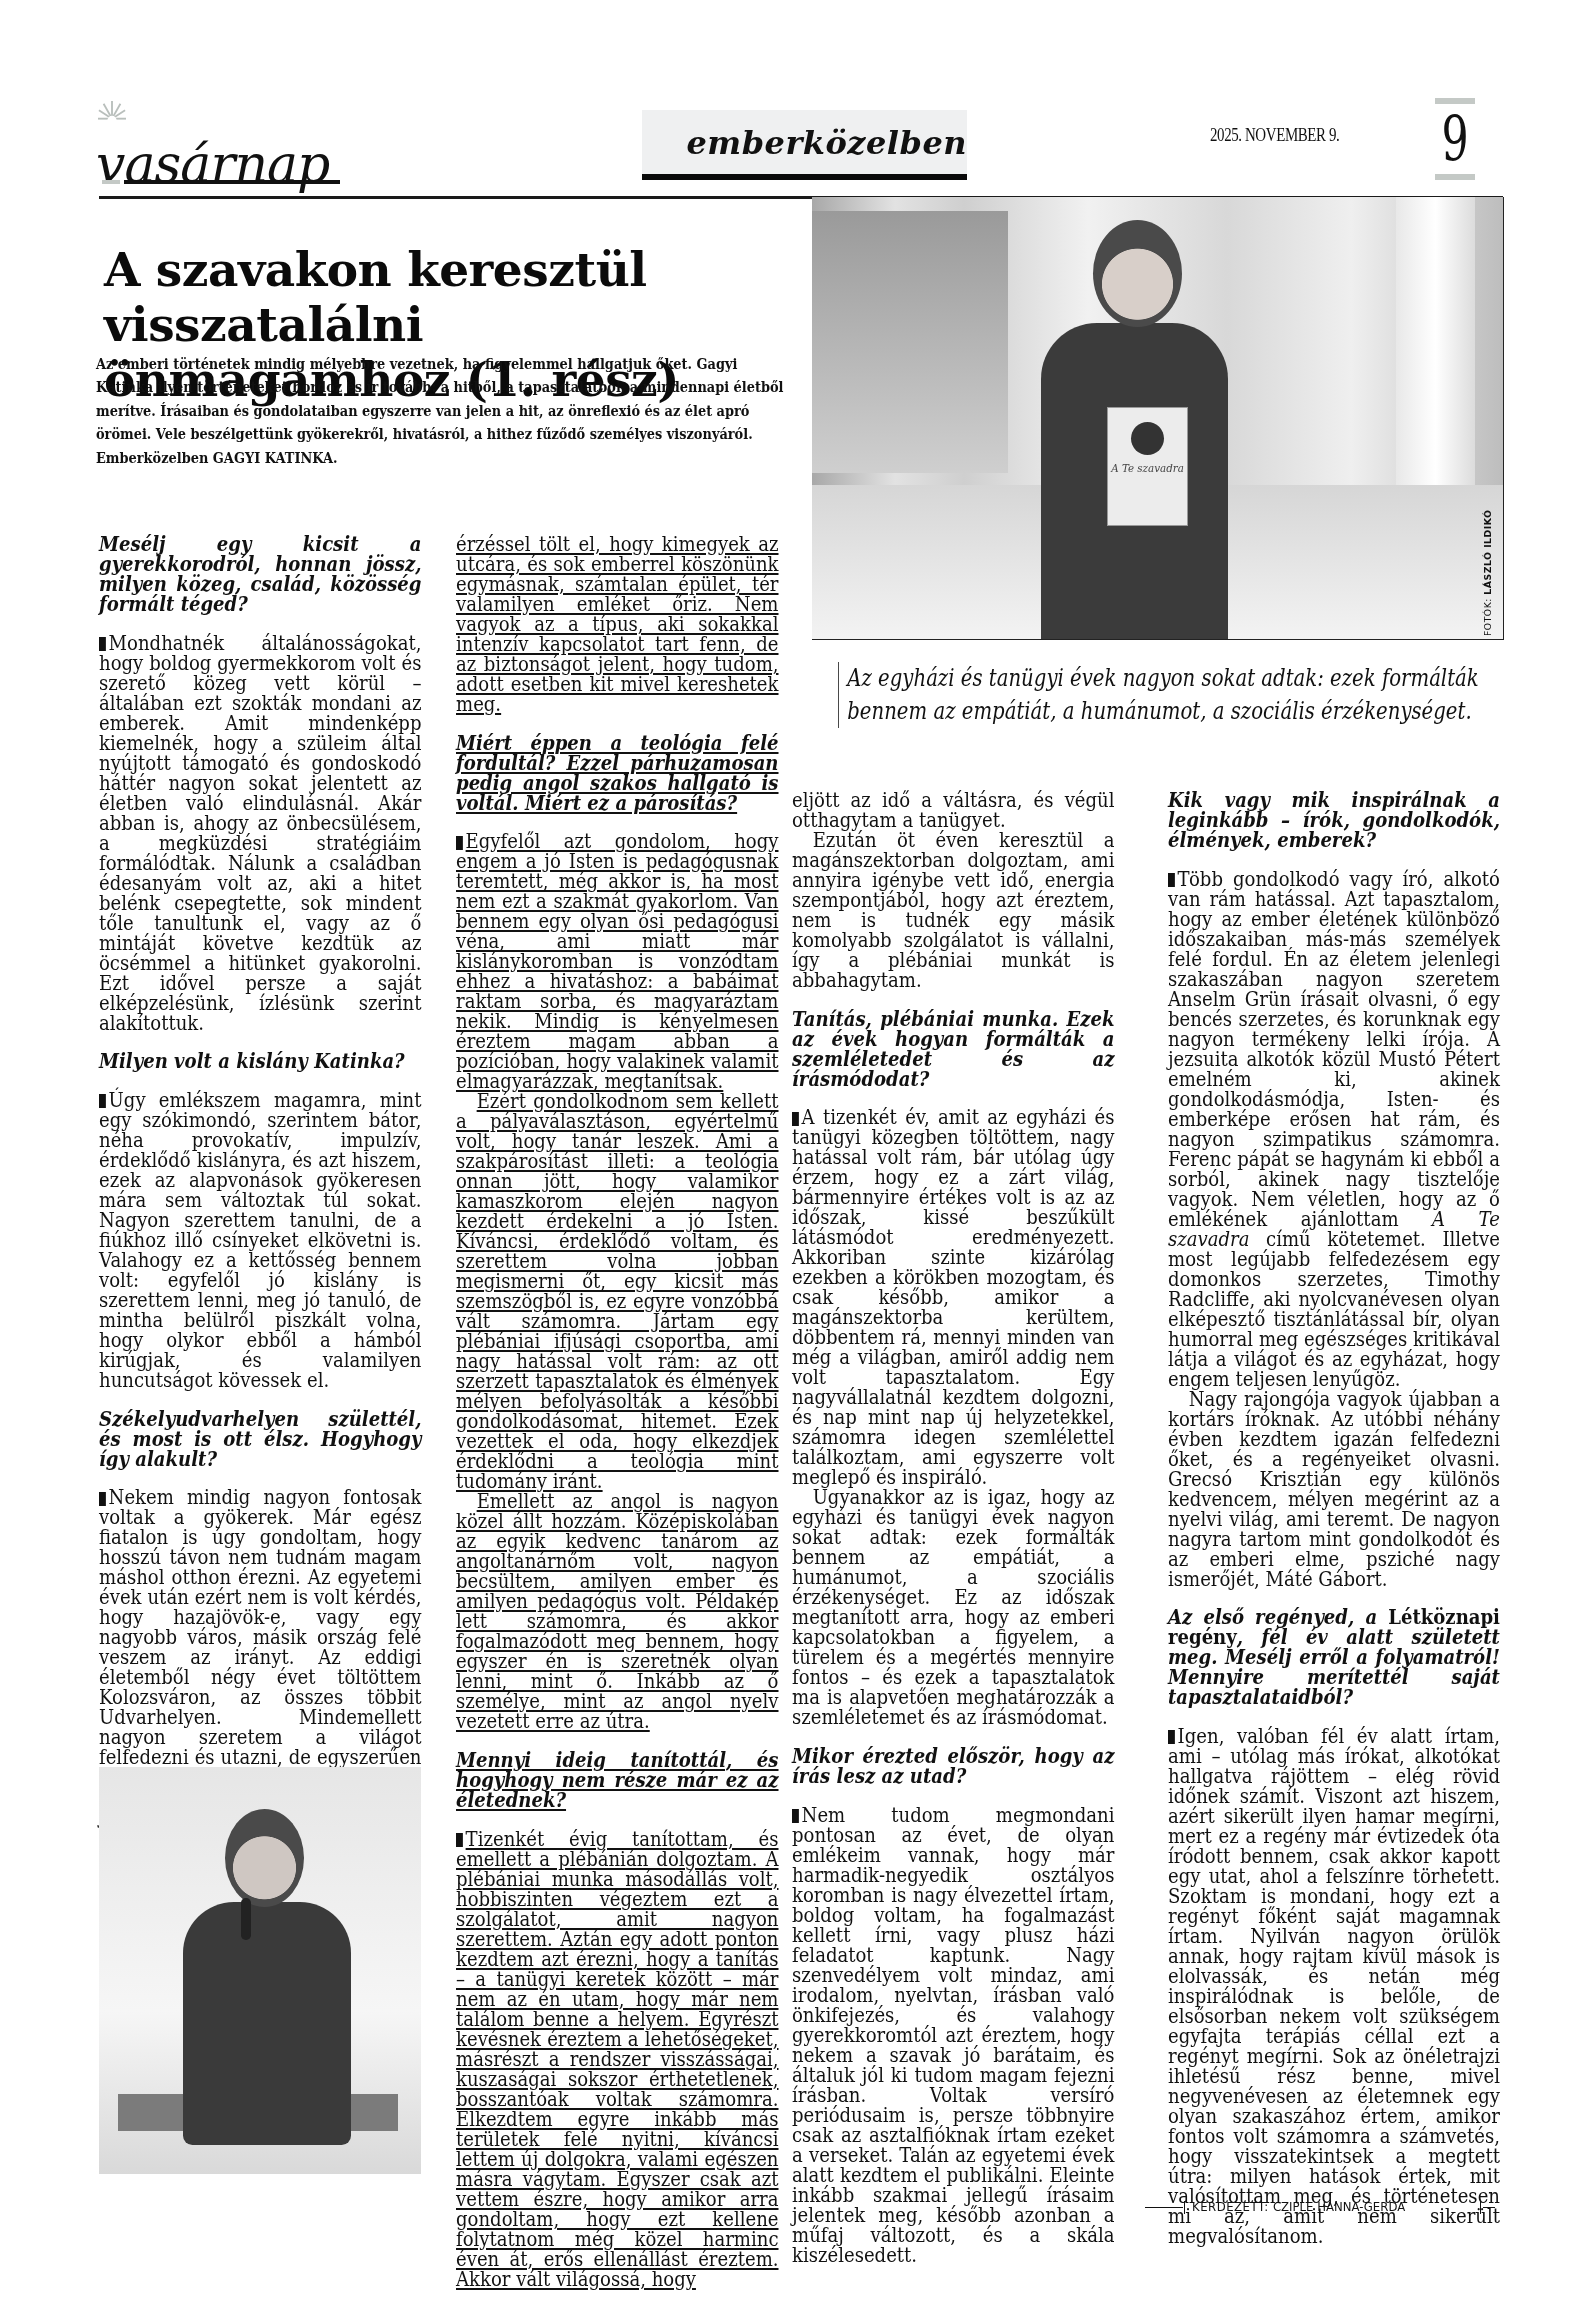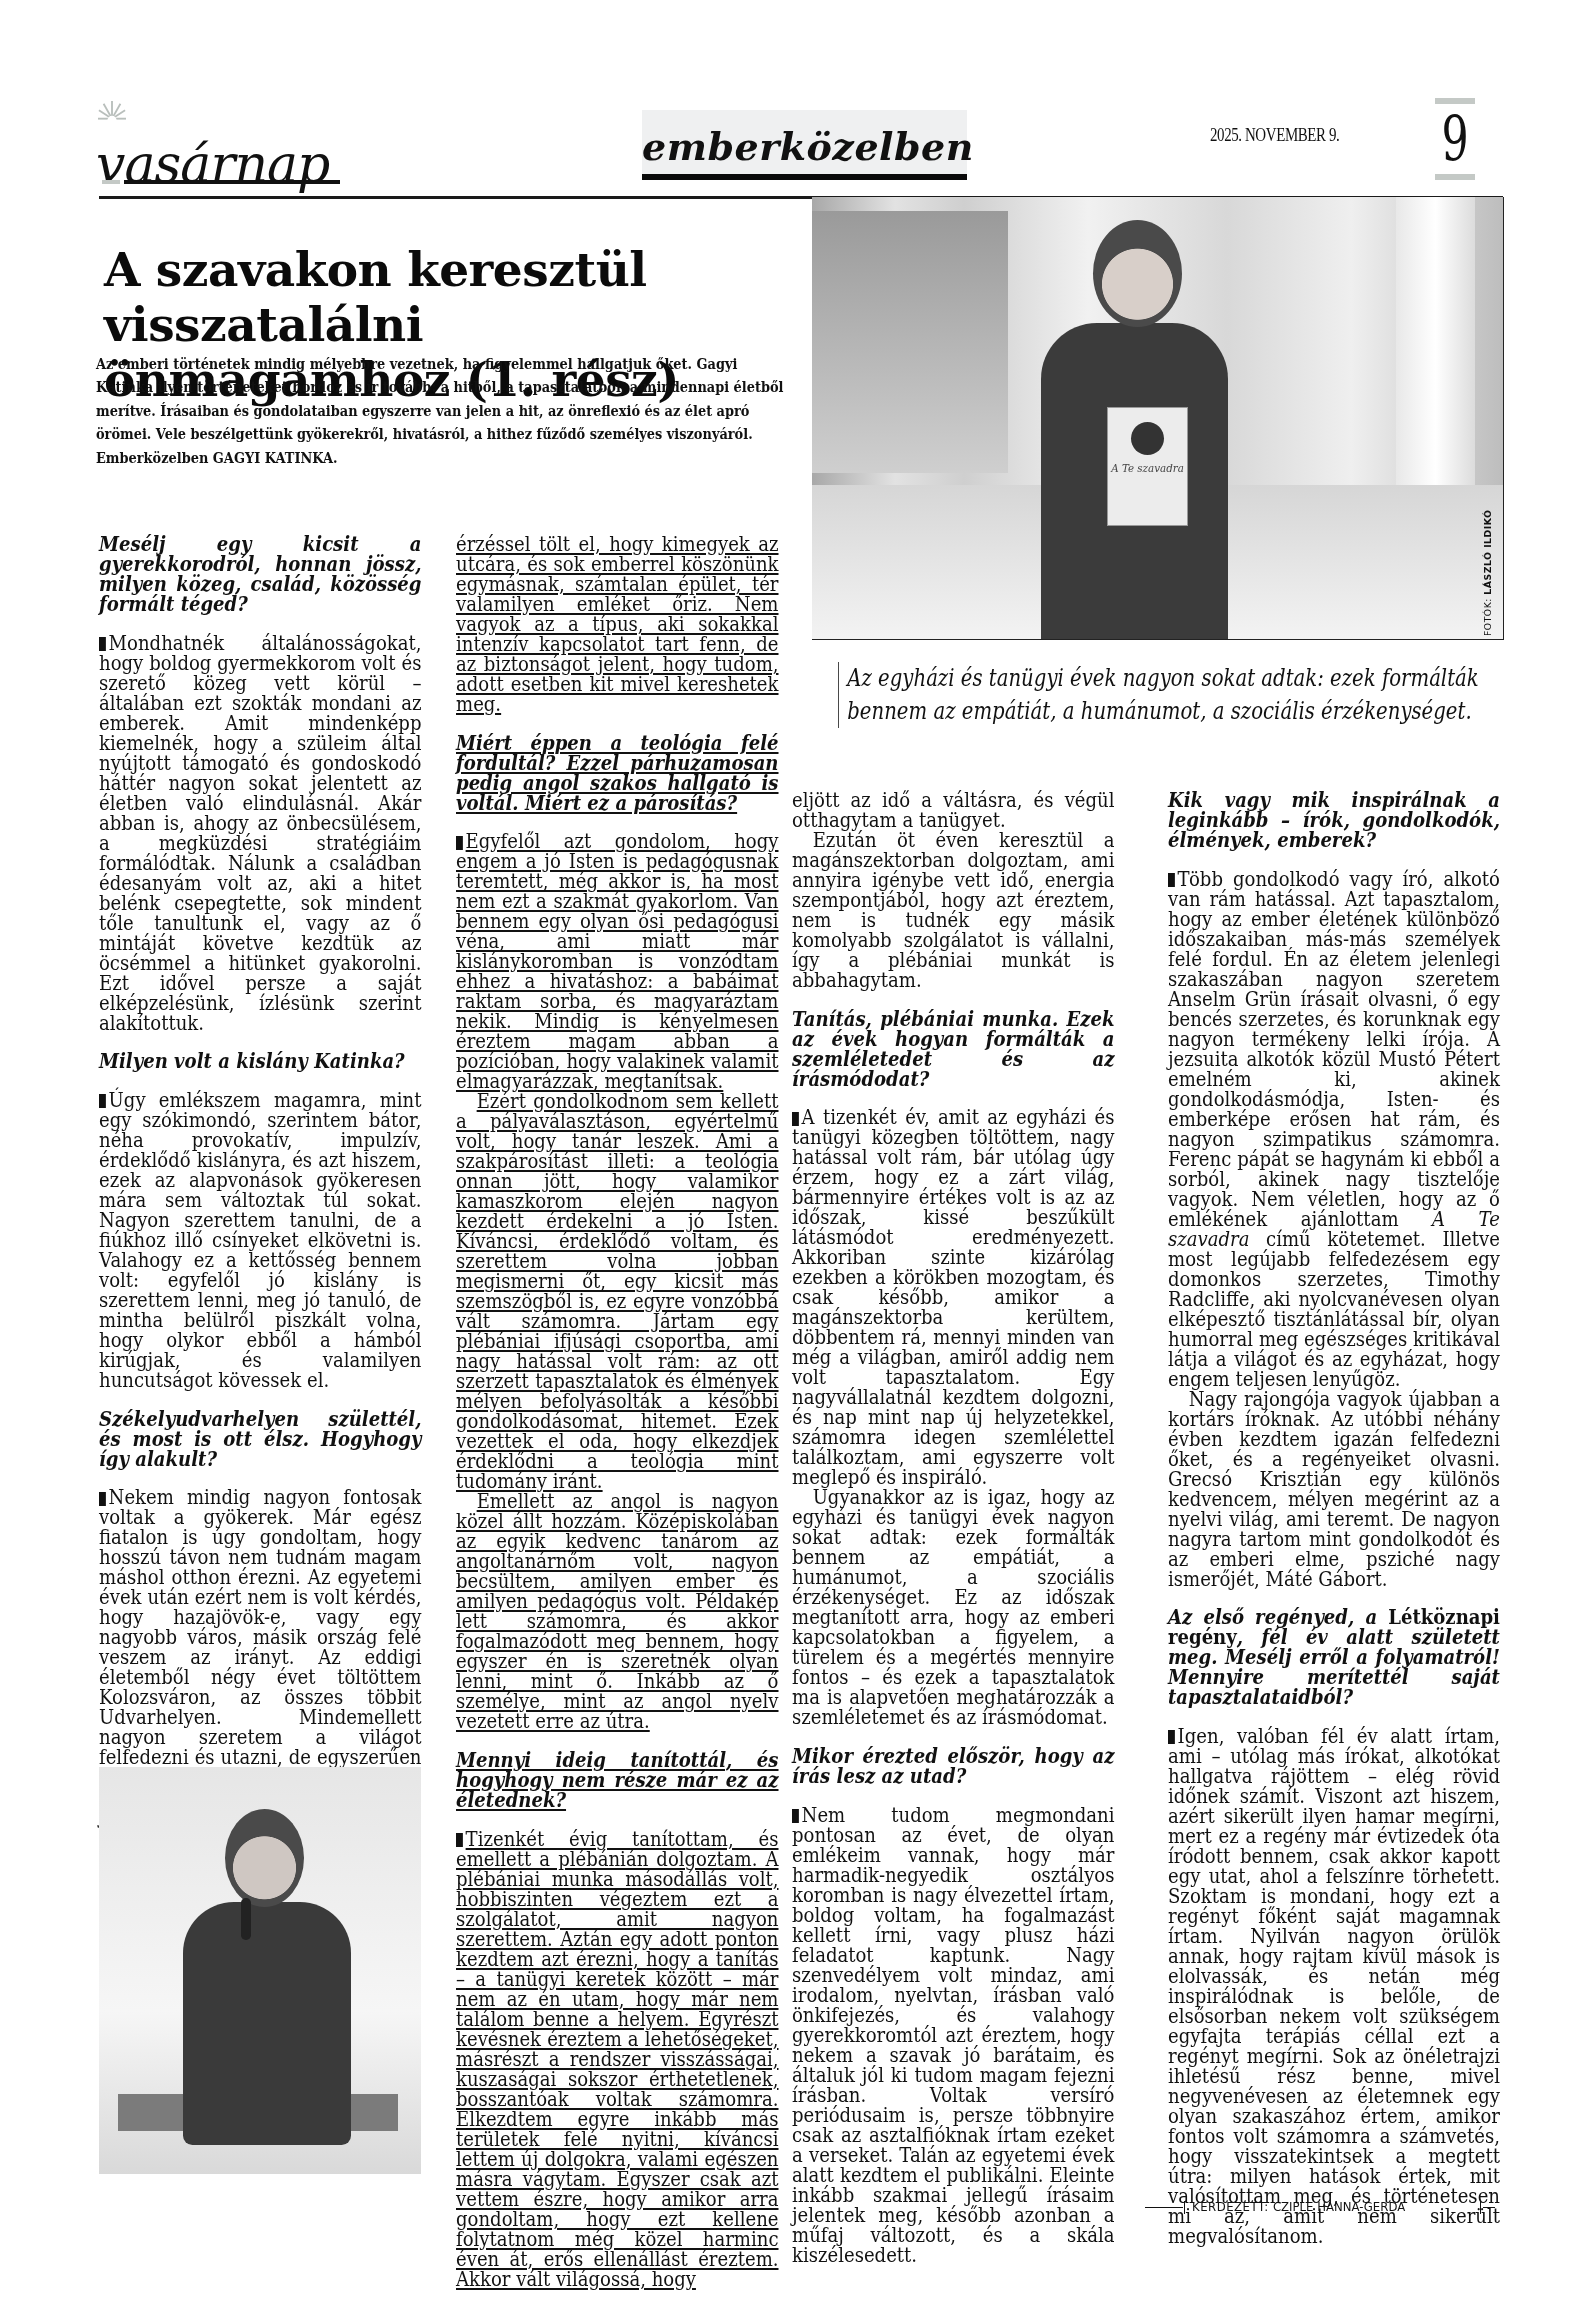--- a/index.html
+++ b/index.html
@@ -7,21 +7,21 @@
 
   
   .masthead { position: absolute; left: 0; top: 0; width: 1595px; height: 206px; }
   .logo { position: absolute; left: 96px; top: 105px; width: 252px; height: 70px; }
   .logo .sun { position: absolute; left: 2.3px; top: -4.7px; width: 28px; height: 28px; }
   .logo .word { position: absolute; left: 0; top: 0; font-family: "DejaVu Serif", serif; font-style: italic; font-size: 52px; line-height: 56px; letter-spacing: -0.9px; color: #111; margin-top: 31px; }
   .logo .rule-grey { position: absolute; left: 5.6px; top: 75px; width: 18.7px; height: 3.7px; background: #c4c9c6; }
   .logo .rule-black { position: absolute; left: 28px; top: 75px; width: 216px; height: 3.7px; background: #111; }
 
   .section { position: absolute; left: 642px; top: 110px; width: 325px; height: 65px; background: #eff0f1; }
-  .section .label { position: absolute; left: 0; right: 0; top: 14px; text-align: right; font-family: "DejaVu Serif", serif; font-style: italic; font-weight: bold; font-size: 38px; letter-spacing: 0.5px; }
+  .section .label { position: absolute; left: 0; right: 0; top: 14px; text-align: right; font-family: "DejaVu Serif", serif; font-style: italic; font-weight: bold; font-size: 32px; letter-spacing: 0.5px; }
   .section .bar { position: absolute; left: 0; right: 0; bottom: -4.7px; height: 5.6px; background: #0a0a0a; }
 
   .date { position: absolute; left: 1210px; top: 124px; font-family: "Liberation Serif", serif; font-size: 18.7px; letter-spacing: -0.5px; transform: scaleX(0.8); transform-origin: left; }
   .pageno-box { position: absolute; left: 1435px; top: 98px; width: 40px; height: 82px; }
   .pageno-box .t { position: absolute; left: 0; top: 0; width: 40px; height: 5.6px; background: #c4c9c6; }
   .pageno-box .b { position: absolute; left: 0; bottom: 0; width: 40px; height: 5.6px; background: #c4c9c6; }
   .pageno { position: absolute; left: 0; right: 0; top: 8.4px; text-align: center; font-family: "DejaVu Serif", serif; font-size: 61px; line-height: 65px; font-weight: 300; transform: scaleX(0.7); }
 
   .top-rule { position: absolute; left: 99px; top: 196px; width: 1404px; height: 2.8px; background: #1a1a1a; }
 

